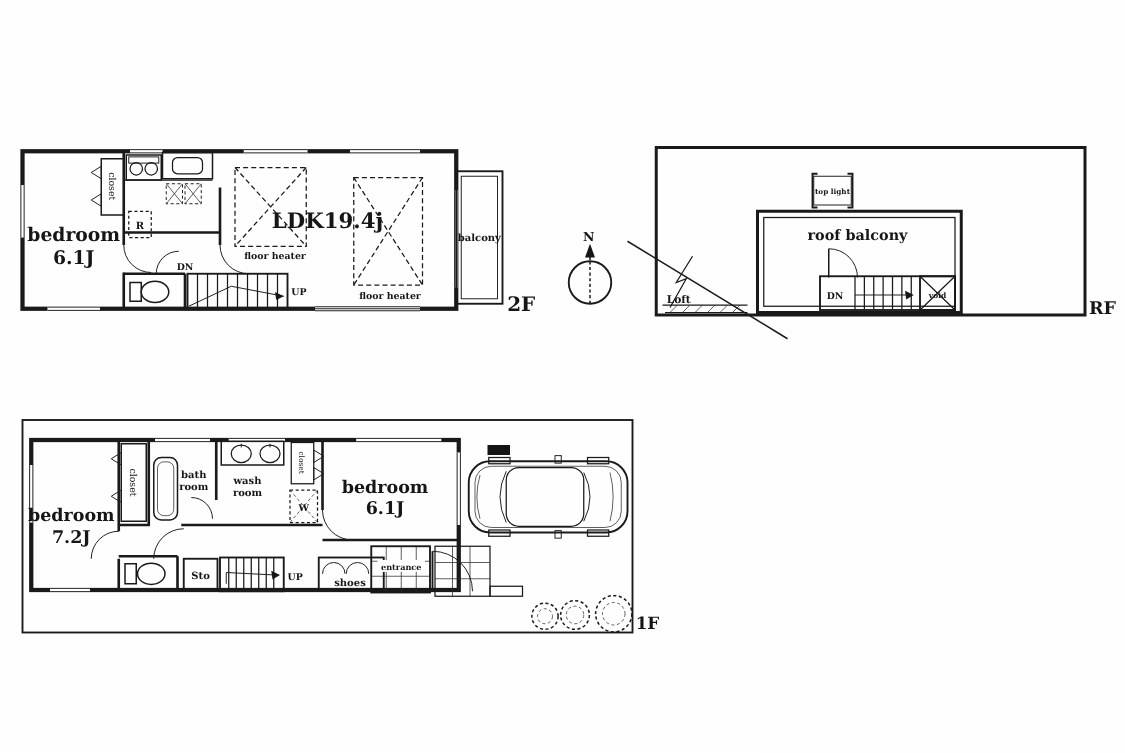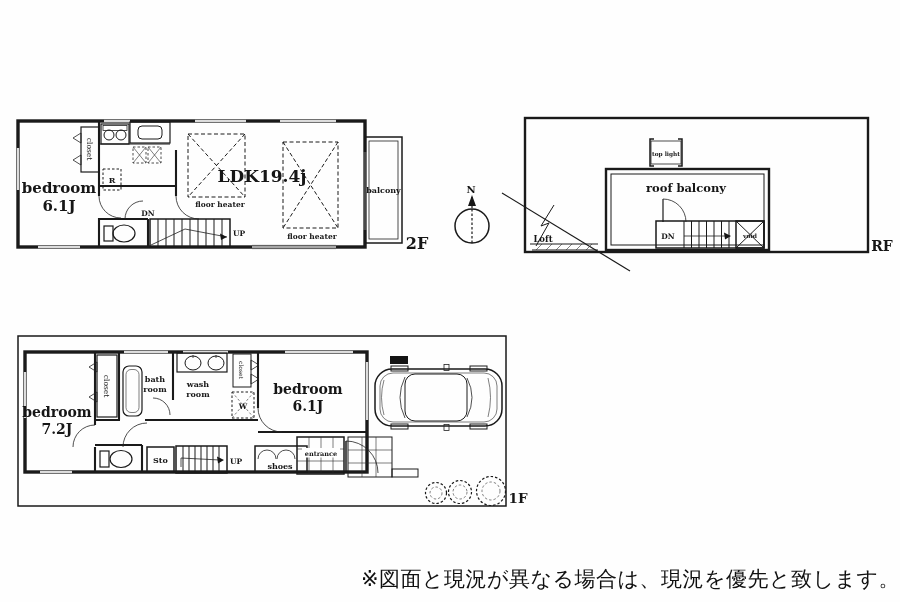--- a/index.html
+++ b/index.html
@@ -294,14 +294,13 @@
       <circle cx="436" cy="493" r="6" class="t06 dsh2"></circle>
       <circle cx="460" cy="492" r="11.5" fill="#f0f0f0" class="t12 dsh2"></circle>
       <circle cx="460" cy="492" r="7" class="t06 dsh2"></circle>
       <circle cx="491" cy="491" r="14.5" fill="#f0f0f0" class="t12 dsh2"></circle>
       <circle cx="491" cy="491" r="9" class="t06 dsh2"></circle>
     </g>
     <text x="518" y="503" text-anchor="middle" font-size="13.5" class="bold">1F</text>
   </g>
 </svg>
 
-<div class="disclaimer">※図面と現況が異なる場合は、現況を優先と致します。</div>
 </div>
 
 </body></html>

